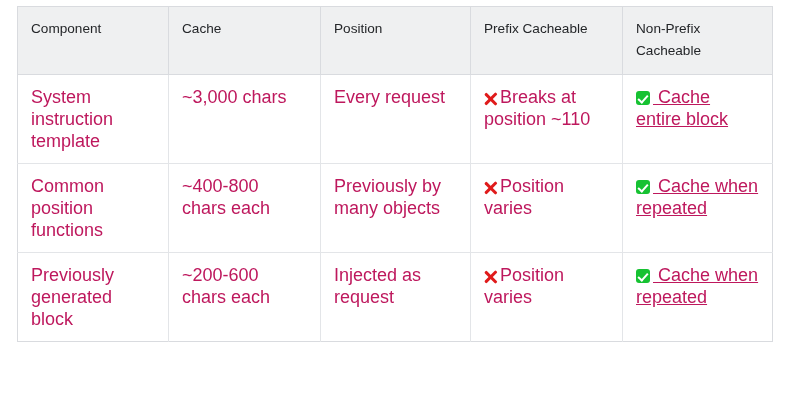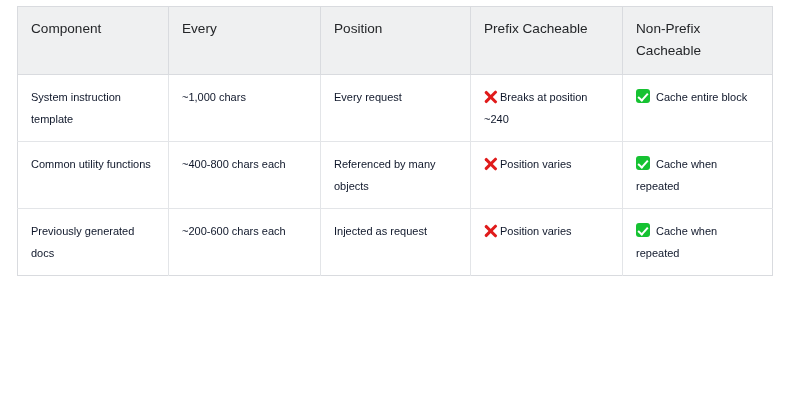--- a/index.html
+++ b/index.html
@@ -43,30 +43,30 @@
     line-height: 22px;
     padding: 11px 13px 11px 13px;
     border-right: 1px solid #d9dbdf;
     border-bottom: 1px solid #d9dbdf;
     vertical-align: top;
     height: 45px;
   }
   thead th:last-child { border-right: none; }
 
   tbody td {
-    color: #0f172a;
-    font-size: 11px;
+    color: #be185d;
+    font-size: 18px;
     line-height: 22px;
     padding: 11px 13px 11px 13px;
     border-right: 1px solid #e3e5e8;
     border-bottom: 1px solid #e3e5e8;
     vertical-align: top;
     background: #ffffff;
   }
-  tbody td:last-child { border-right: none; }
+  tbody td:last-child { border-right: none; text-decoration: underline; }
   tbody tr:last-child td { border-bottom: none; }
 
   .cell-flag {
     display: inline-block;
     vertical-align: -2px;
     margin-right: 3px;
   }
   
   .icon-cross {
     position: relative;
@@ -116,55 +116,55 @@
     <colgroup>
       <col class="c0">
         <col class="c1">
         <col class="c2">
         <col class="c3">
         <col class="c4">
     </colgroup>
     <thead>
       <tr>
         <th>Component</th>
-        <th>Every</th>
+        <th>Cache</th>
         <th>Position</th>
         <th>Prefix Cacheable</th>
         <th>Non-Prefix Cacheable</th>
       </tr>
     </thead>
     <tbody>
 
       <tr>
         <td>System instruction template</td>
-        <td>~1,000 chars</td>
+        <td>~3,000 chars</td>
         <td>Every request</td>
         <td>
-          <span class="cell-flag icon-cross"></span><span class="cell-text">Breaks at position ~240</span>
+          <span class="cell-flag icon-cross"></span><span class="cell-text">Breaks at position ~110</span>
         </td>
         <td>
           <span class="cell-flag icon-check"></span> <span class="cell-text">Cache entire block</span>
         </td>
       </tr>
 
 
       <tr>
-        <td>Common utility functions</td>
+        <td>Common position functions</td>
         <td>~400-800 chars each</td>
-        <td>Referenced by many objects</td>
+        <td>Previously by many objects</td>
         <td>
           <span class="cell-flag icon-cross"></span><span class="cell-text">Position varies</span>
         </td>
         <td>
           <span class="cell-flag icon-check"></span> <span class="cell-text">Cache when repeated</span>
         </td>
       </tr>
 
       <tr>
-        <td>Previously generated docs</td>
+        <td>Previously generated block</td>
         <td>~200-600 chars each</td>
         <td>Injected as request</td>
         <td>
           <span class="cell-flag icon-cross"></span><span class="cell-text">Position varies</span>
         </td>
         <td>
           <span class="cell-flag icon-check"></span> <span class="cell-text">Cache when repeated</span>
         </td>
       </tr>
 

